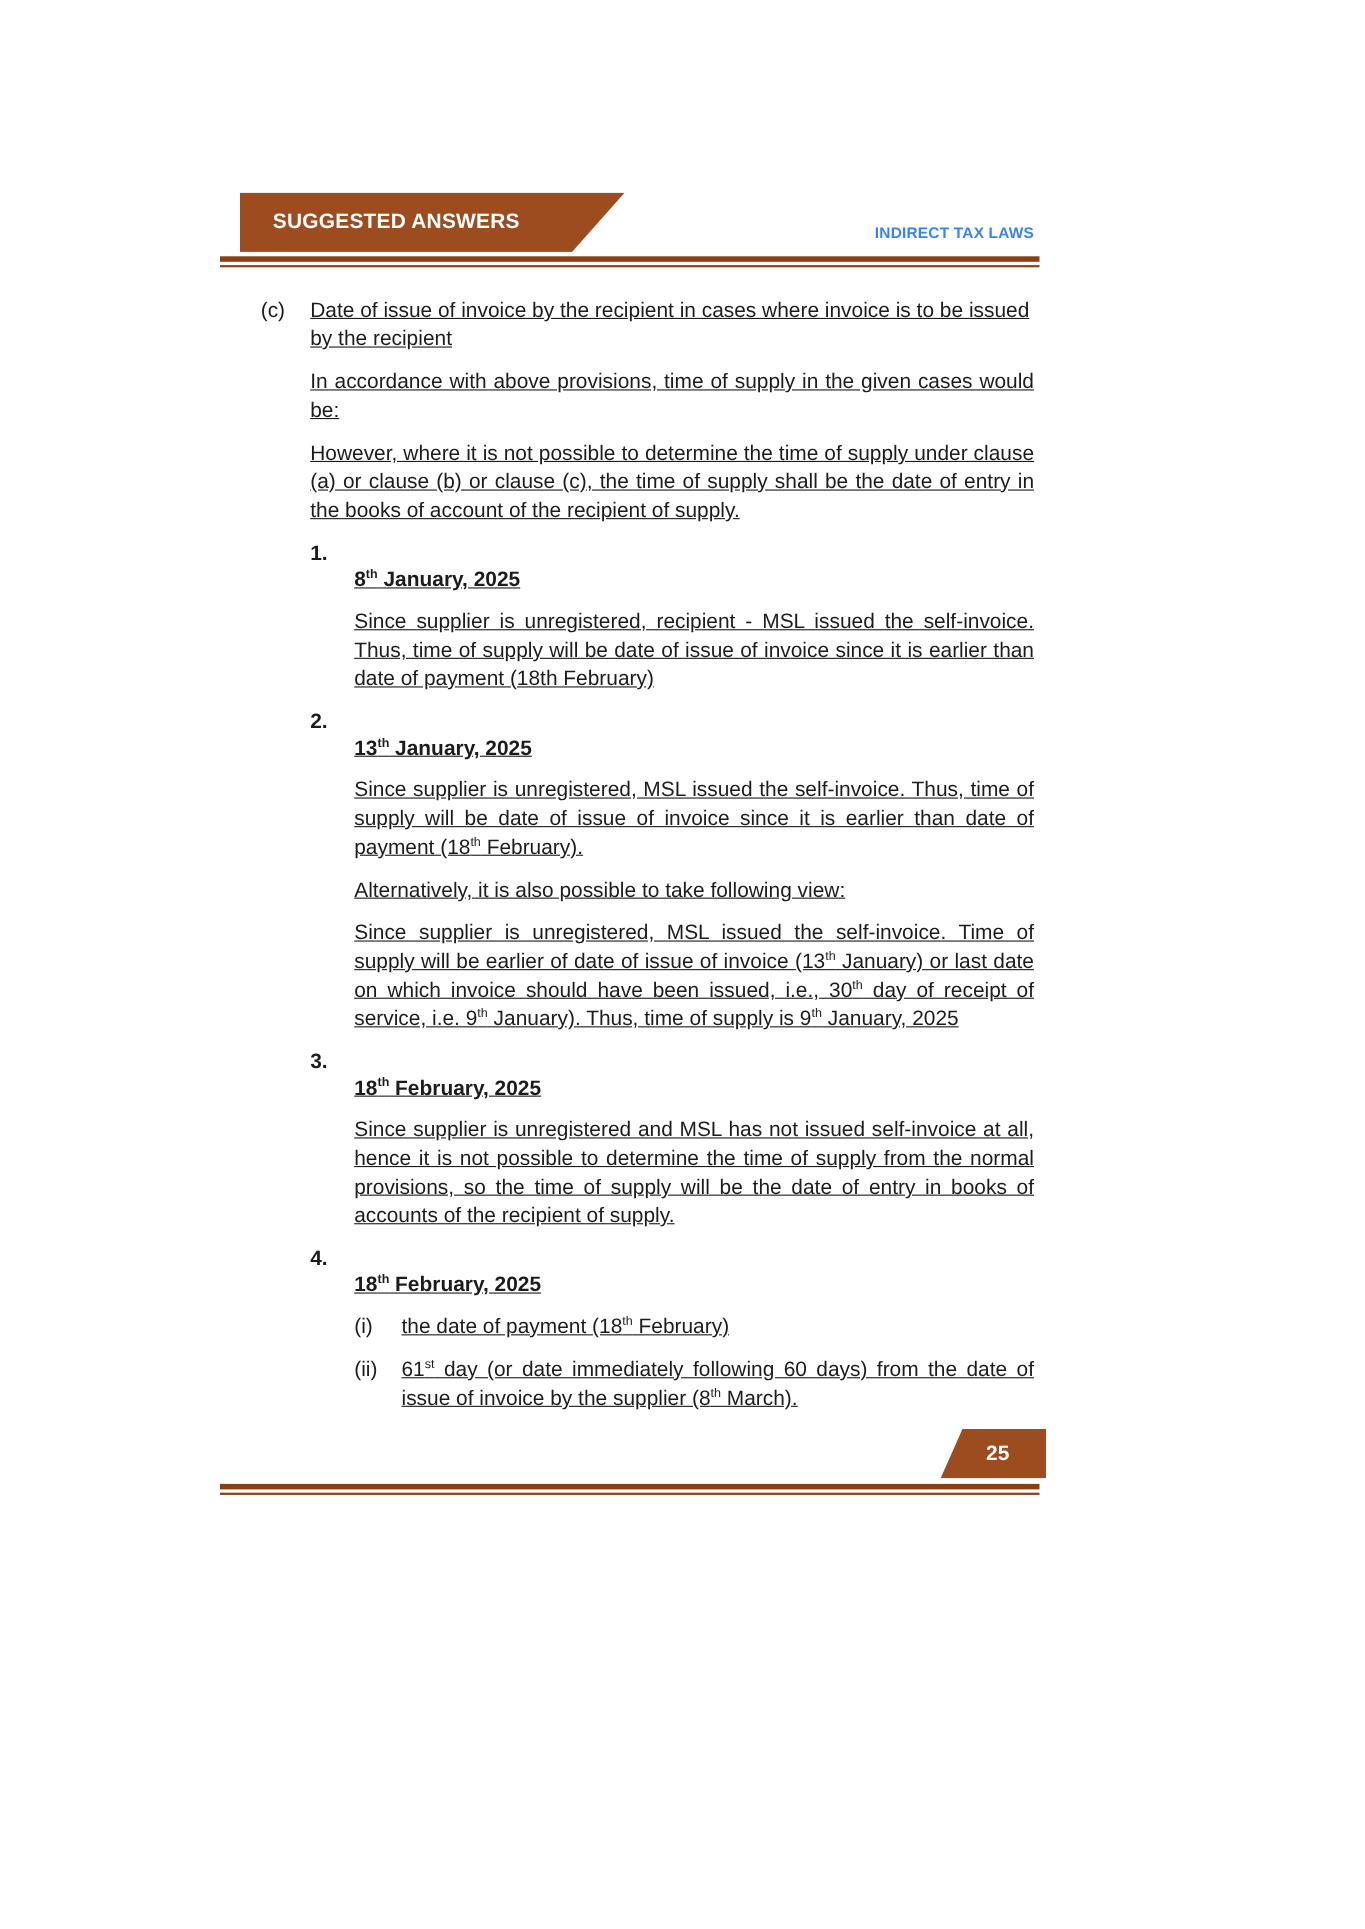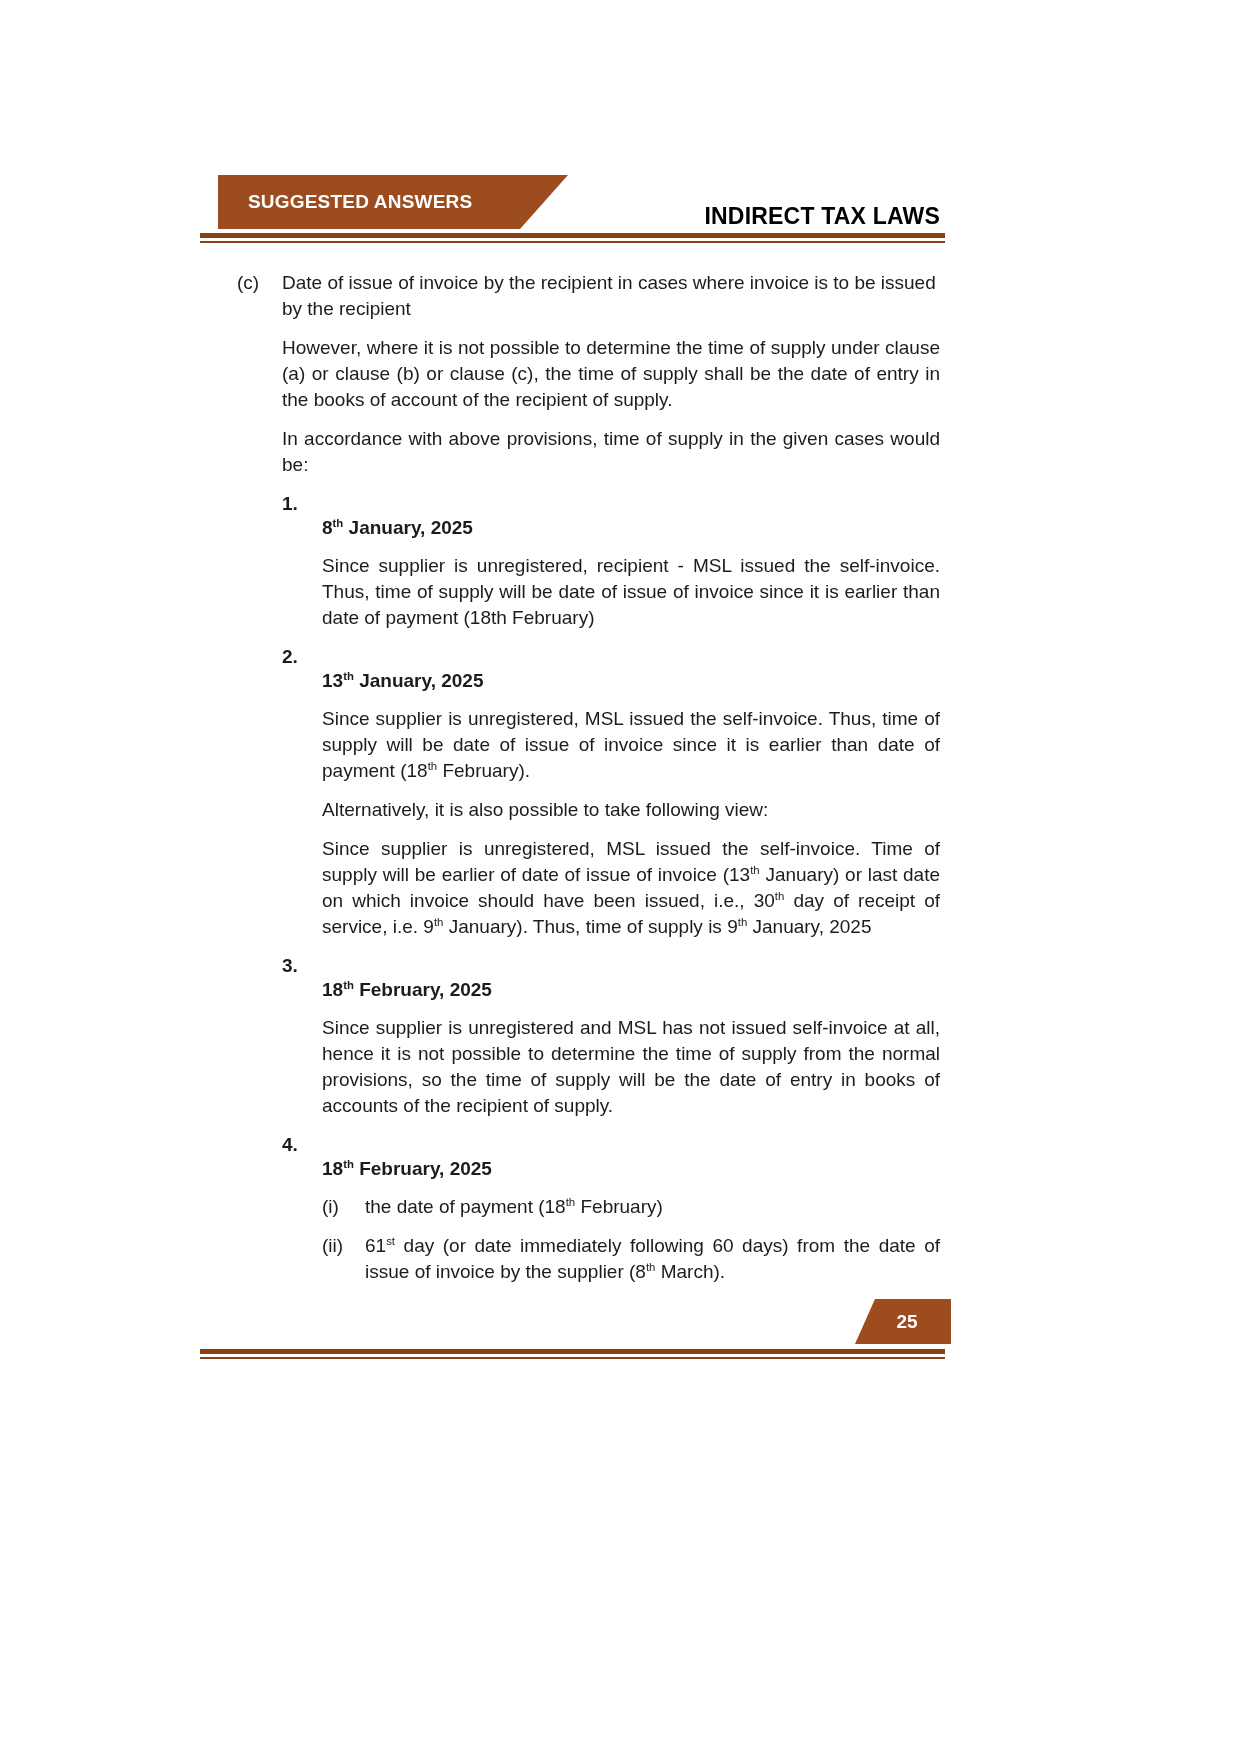--- a/index.html
+++ b/index.html
@@ -17,35 +17,35 @@
     position:absolute; left:218px; top:175px;
     width:350px; height:54px;
     background:#9c4c1e;
     clip-path:polygon(0 0, 100% 0, calc(100% - 48px) 100%, 0 100%);
     display:flex; align-items:center;
     padding-left:30px;
   }
   .banner-label { color:#ffffff; font-weight:700; font-size:19px; letter-spacing:.2px; }
   .doc-title {
     position:absolute; top:203px; right:301px;
-    color:#000000; font-weight:700; font-size:23px; letter-spacing:.2px;
+    color:#3b82f6; font-weight:700; font-size:14px; letter-spacing:.2px;
   }
   .rule {
     position:absolute; left:200px; width:745px; height:10px;
     border-top:5px solid #8a4014;
     border-bottom:2px solid #8a4014;
   }
   .rule-top { top:233px; }
   .rule-bottom { top:1349px; }
   
   .content {
     position:absolute; top:270px; left:237px; width:703px;
     font-size:19px; line-height:26px;
   }
-  p { margin:0; }
+  p { margin:0;text-decoration:underline; }
   .para { margin-bottom:13px; text-align:justify; }
   .clause { display:flex; }
   .clause-marker { width:45px; flex:none; }
   .clause-body { flex:1; min-width:0; }
   .clause-heading { margin-bottom:13px; }
   .point { display:flex; margin-top:0; }
   .point-num { width:40px; flex:none; font-weight:700; }
   .point-body { flex:1; min-width:0; }
   .point-heading { font-weight:700; margin-bottom:12px;margin-top:24px; }
   sup { font-size:60%; line-height:0; vertical-align:super; }
@@ -75,22 +75,22 @@
   </div>
   <div class="doc-title">INDIRECT TAX LAWS</div>
   <div class="rule rule-top"></div>
 
   <div class="content">
     <div class="clause">
       <span class="clause-marker">(c)</span>
       <div class="clause-body">
 
         <p class="clause-heading">Date of issue of invoice by the recipient in cases where invoice is to be issued by the recipient</p>
+        <p class="para">In accordance with above provisions, time of supply in the given cases would be:</p>
         <p class="para">However, where it is not possible to determine the time of supply under clause (a) or clause (b) or clause (c), the time of supply shall be the date of entry in the books of account of the recipient of supply.</p>
-        <p class="para">In accordance with above provisions, time of supply in the given cases would be:</p>
 
         <div class="point">
           <span class="point-num">1.</span>
           <div class="point-body">
             <p class="point-heading"><span>8</span><sup>th</sup><span> January, 2025</span></p>
             <p class="para"><span>Since supplier is unregistered, recipient - MSL issued the self-invoice. Thus, time of supply will be date of issue of invoice since it is earlier than date of payment (18th February)</span></p>
           </div>
         </div>
 
         <div class="point">

